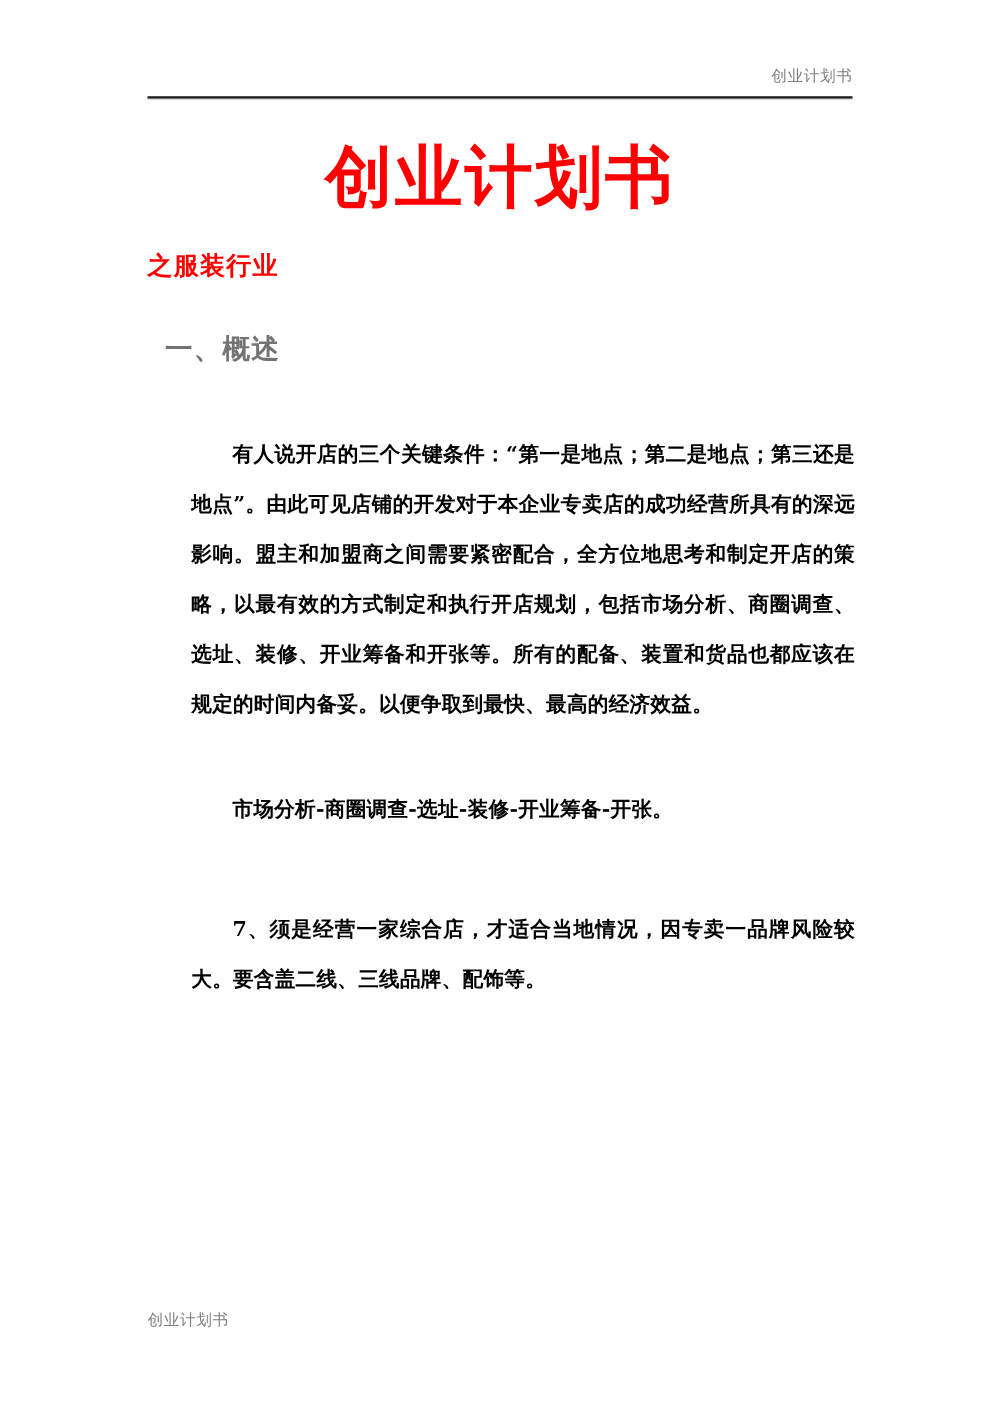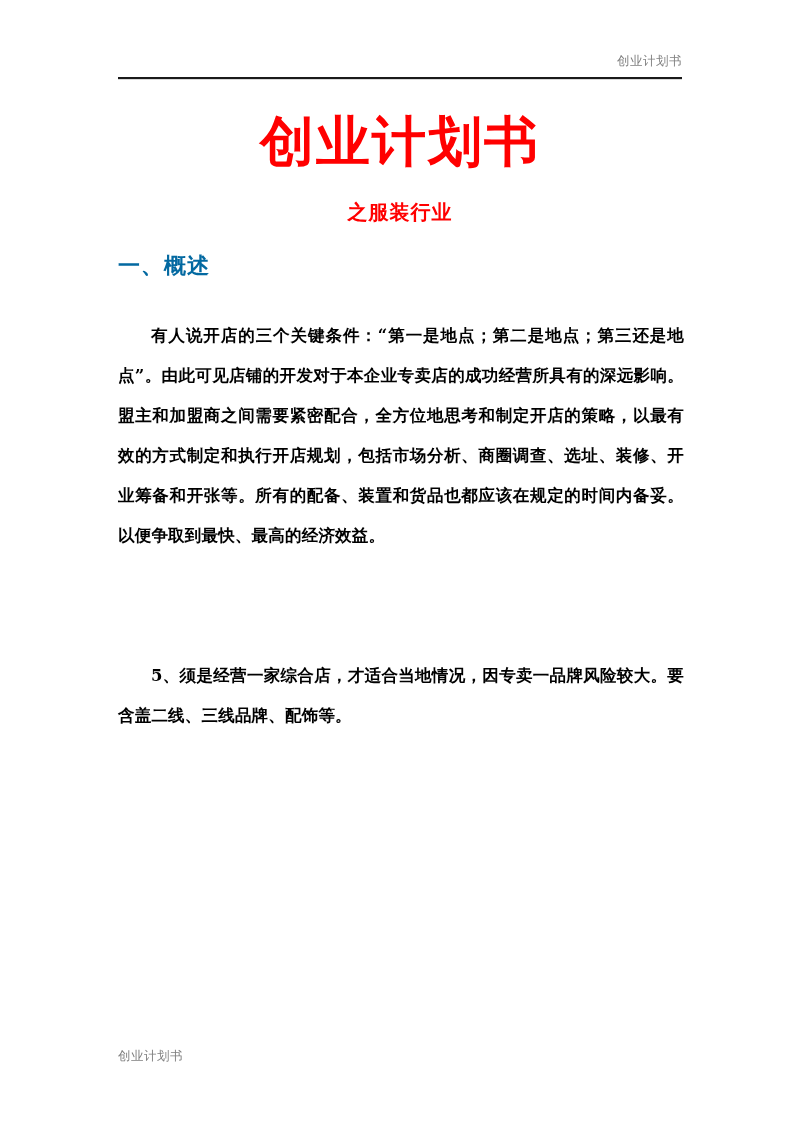--- a/index.html
+++ b/index.html
@@ -58,63 +58,63 @@
     color: #FF0000;
     letter-spacing: 2px;
     line-height: 66px;
     white-space: nowrap;
   }
   .doc-subtitle {
     position: absolute;
     left: 118px;
     width: 564px;
     top: 198px;
-    text-align: center;
+    text-align: left;
     font-family: "DejaVu Sans", "Liberation Sans", sans-serif;
     font-size: 20px;
     font-weight: bold;
     color: #FF0000;
     letter-spacing: 1px;
     line-height: 28px;
   }
 
   
   .body-flow {
     position: absolute;
     left: 118px;
     width: 566px;
     top: 248px;
   }
 
   h2.section-heading {
-    margin: 0;
+    margin: 14px;
     padding: 0;
     font-family: "DejaVu Serif", "Liberation Serif", serif;
     font-size: 22px;
     font-weight: bold;
-    color: #0369a1;
+    color: #737373;
     letter-spacing: 1px;
     line-height: 34px;
   }
   .sec-gap-1 { height: 34px; }
   .sec-gap-2 { height: 26px; }
 
   p.body-text {
     margin: 0;
     padding: 0;
     font-family: "DejaVu Serif", "Liberation Serif", serif;
     font-size: 16.5px;
     font-weight: bold;
     color: #000000;
     line-height: 40px;
     text-align: justify;
     text-justify: inter-ideograph;
     letter-spacing: 0.2px;
   }
-  p.indent { text-indent: 2em; }
+  p.indent { text-indent: 2em; margin-left: 35px; }
   .para-gap { height: 18px; }
   .para-gap-s { height: 14px; }
 
   
   .page-footer {
     position: absolute;
     left: 118px;
     width: 564px;
     top: 1045px;
     text-align: left;
@@ -148,33 +148,34 @@
 
     <div class="sec-gap-1"></div>
 
     <p class="body-text indent">有人说开店的三个关键条件：“第一是地点；第二是地点；第三还是地点”。由此可见店铺的开发对于本企业专卖店的成功经营所具有的深远影响。盟主和加盟商之间需要紧密配合，全方位地思考和制定开店的策略，以最有效的方式制定和执行开店规划，包括市场分析、商圈调查、选址、装修、开业筹备和开张等。所有的配备、装置和货品也都应该在规定的时间内备妥。以便争取到最快、最高的经济效益。</p>
 
     <div class="para-gap"></div>
 
 
     <div class="sec-gap-2"></div>
 
+    <p class="body-text indent">市场分析-商圈调查-选址-装修-开业筹备-开张。</p>
 
     <div class="para-gap-s"></div>
 
 
     <div class="para-gap-s"></div>
 
 
     <div class="para-gap-s"></div>
 
 
     <div class="para-gap-s"></div>
 
-    <p class="body-text indent">5、须是经营一家综合店，才适合当地情况，因专卖一品牌风险较大。要含盖二线、三线品牌、配饰等。</p>
+    <p class="body-text indent">7、须是经营一家综合店，才适合当地情况，因专卖一品牌风险较大。要含盖二线、三线品牌、配饰等。</p>
 
   </div>
 
   <div class="page-footer">
     <span class="page-footer-text">创业计划书</span>
   </div>
 
 </div>
 
 </body></html>

